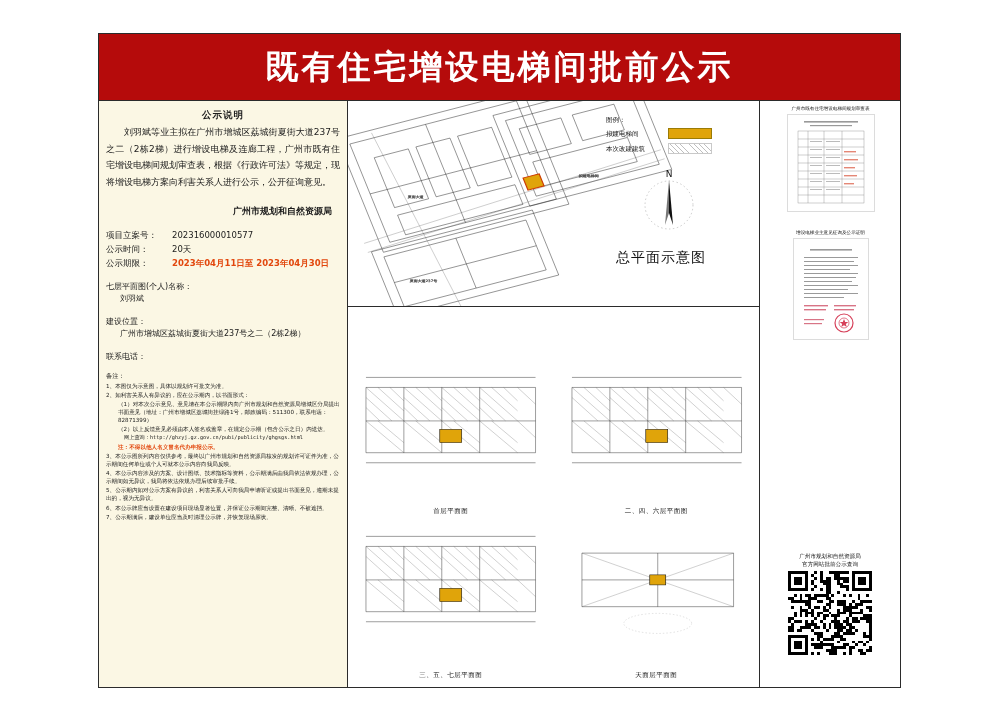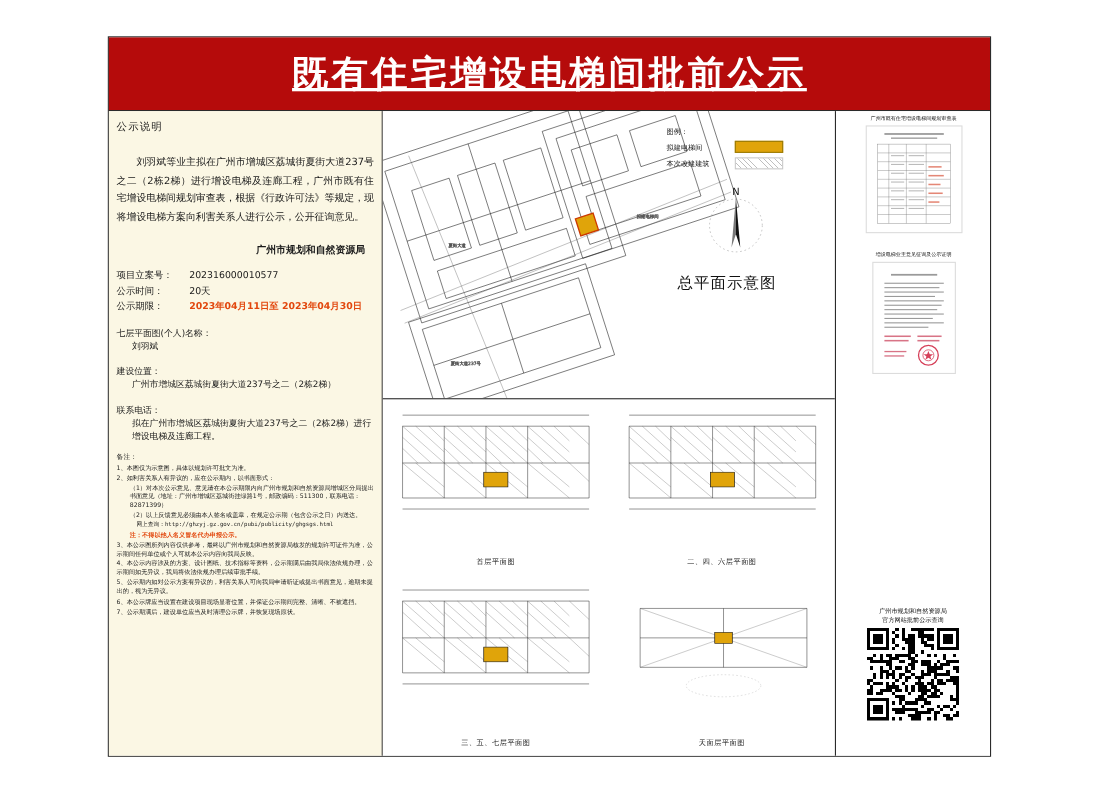--- a/index.html
+++ b/index.html
@@ -15,41 +15,40 @@
   
   .title-banner{
     position:absolute;left:0;top:0;width:100%;height:67px;
     background:#b50b0b;color:#ffffff;
     display:flex;align-items:center;justify-content:center;
     box-sizing:border-box;border-bottom:1px solid #2b2b2b;
   }
   .title-banner .t{
     font-size:33px;letter-spacing:3px;font-weight:bold;
     font-family:"DejaVu Sans","Liberation Sans",sans-serif;
-    text-decoration:underline;
   }
   
   .body-area{position:absolute;left:0;top:67px;right:0;bottom:0;}
   .col-left{
     position:absolute;left:0;top:0;width:249px;height:100%;
     background:#fbf7e4;border-right:1px solid #2b2b2b;box-sizing:border-box;
     padding:6px 7px 4px 7px;overflow:hidden;
   }
   .col-mid{
     position:absolute;left:249px;top:0;right:141px;height:100%;
     background:#ffffff;box-sizing:border-box;
   }
   .col-right{
     position:absolute;right:0;top:0;width:141px;height:100%;
     background:#ffffff;border-left:1px solid #2b2b2b;box-sizing:border-box;
   }
   
   .notice-head{
-    font-size:9.5px;font-weight:normal;color:#1a1a1a;
-    margin:2px 0 18px 0;letter-spacing:1px;
+    text-align:center;font-size:9.5px;font-weight:bold;color:#1a1a1a;
+    margin:2px 0 2px 0;letter-spacing:1px;
   }
   .notice-body{
     font-size:9px;line-height:1.85;color:#1a1a1a;text-align:justify;
     text-indent:18px;margin:0 0 8px 0;
   }
   .signature{
     text-align:right;font-size:9px;color:#1a1a1a;
     margin:14px 8px 10px 0;font-weight:bold;
   }
   .kv{font-size:8.5px;line-height:1.65;color:#1a1a1a;display:flex;}
@@ -61,21 +60,21 @@
   .sec .val{display:block;padding-left:14px;}
   .notes{margin-top:9px;font-size:5.6px;line-height:1.45;color:#1a1a1a;}
   .notes .n-title{font-size:6.2px;}
   .notes p{margin:0 0 1px 0;}
   .notes .ind2{padding-left:12px;}
   .notes .ind3{padding-left:18px;}
   .notes .red{color:#e2470d;font-weight:bold;}
   .notes .mono{font-family:"DejaVu Sans Mono","Liberation Mono",monospace;font-size:5.2px;}
   
   .site-plan{
-    position:absolute;left:0;top:0;right:0;height:262px;
+    position:absolute;left:0;top:0;right:0;height:206px;
     border-bottom:1px solid #2b2b2b;box-sizing:border-box;overflow:hidden;
   }
   .site-svg{position:absolute;left:0;top:0;width:100%;height:100%;}
   .legend{
     position:absolute;left:258px;top:14px;width:128px;
     font-size:6.5px;color:#111;line-height:1.6;
   }
   .legend .lg-title{margin-bottom:3px;}
   .legend .row{display:flex;align-items:center;margin-bottom:4px;}
   .legend .row .lab{width:62px;flex:0 0 62px;}
@@ -160,21 +159,20 @@
       <div class="sec">
         <span class="lbl">七层平面图(个人)名称：</span>
         <span class="val">刘羽斌</span>
       </div>
       <div class="sec">
         <span class="lbl">建设位置：</span>
         <span class="val">广州市增城区荔城街夏街大道237号之二（2栋2梯）</span>
       </div>
       <div class="sec">
         <span class="lbl">联系电话：</span>
-        <span class="val">拟在广州市增城区荔城街夏街大道237号之二（2栋2梯）进行增设电梯及连廊工程。</span>
       </div>
 
       <div class="notes">
         <p class="n-title">备注：</p>
         <p>1、本图仅为示意图，具体以规划许可批文为准。</p>
         <p>2、如利害关系人有异议的，应在公示期内，以书面形式：</p>
         <p class="ind2">（1）对本次公示意见、意见请在本公示期限内向广州市规划和自然资源局增城区分局提出书面意见（地址：广州市增城区荔城街挂绿路1号，邮政编码：511300，联系电话：82871399）</p>
         <p class="ind2">（2）以上反馈意见必须由本人签名或盖章，在规定公示期（包含公示之日）内送达。</p>
         <p class="ind3 mono">网上查询：http://ghzyj.gz.gov.cn/pubi/publicity/ghgsgs.html</p>
         <p class="ind2 red">注：不得以他人名义冒名代办申报公示。</p>

